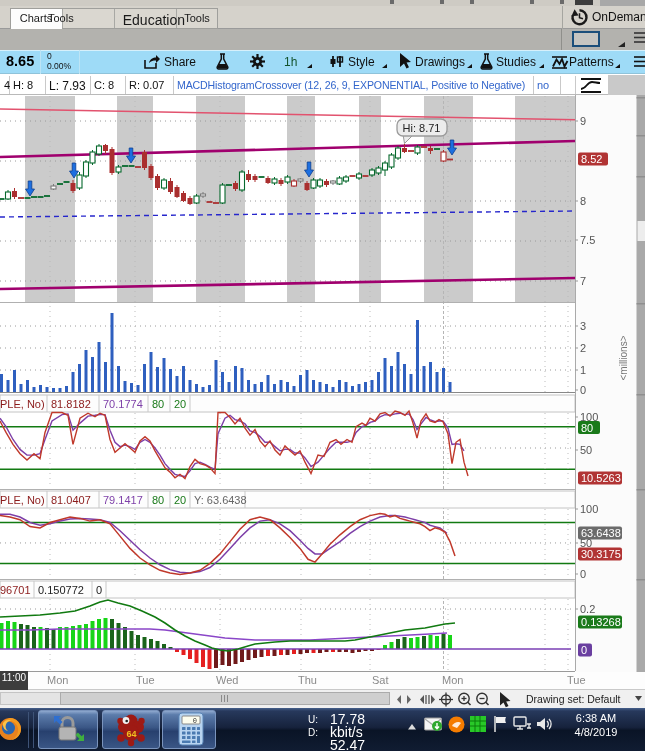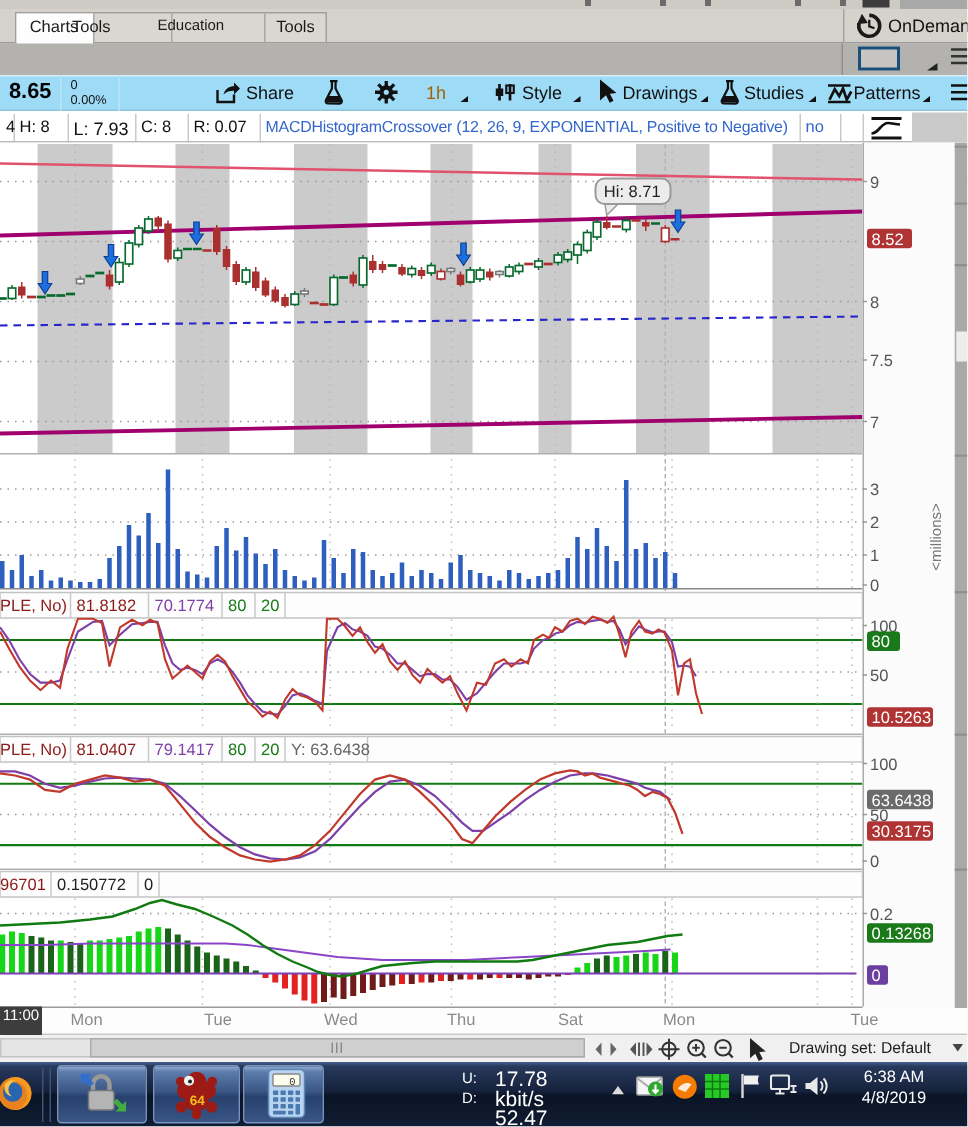--- a/index.html
+++ b/index.html
@@ -9,21 +9,21 @@
 <div class="abs" style="left:575px;top:0;width:18px;height:5px;background:#3c3c3c"></div>
 <div class="abs" style="left:600px;top:0;width:45px;height:6px;background:#a8a8a8"></div>
 <div class="abs" style="left:0;top:6px;width:645px;height:23px;background:#d5d2cb;border-bottom:1px solid #9a9a9a"></div>
 <div class="abs" style="left:10px;top:8px;width:208px;height:21px;background:#dad7d0;border:1px solid #9f9f9c"></div>
 <div class="abs" style="left:11px;top:9px;width:51px;height:21px;background:#fdfdfd"></div>
 <div class="abs" style="left:62px;top:9px;width:1px;height:19px;background:#a8a8a4"></div>
 <div class="abs" style="left:114px;top:9px;width:1px;height:19px;background:#a8a8a4"></div>
 <div class="abs" style="left:176px;top:9px;width:1px;height:19px;background:#a8a8a4"></div>
 <div class="abs" style="left:-4px;top:12px;width:80px;text-align:center;font-size:11px;color:#1a1a1a">Charts</div>
 <div class="abs" style="left:48px;top:12px;width:80px;text-align:left;font-size:11px;color:#1a1a1a">Tools</div>
-<div class="abs" style="left:105px;top:12px;width:80px;text-align:left;font-size:10px;color:#1a1a1a">Education</div>
+<div class="abs" style="left:105px;top:12px;width:80px;text-align:right;font-size:14px;color:#1a1a1a">Education</div>
 <div class="abs" style="left:157px;top:12px;width:80px;text-align:center;font-size:11px;color:#1a1a1a">Tools</div>
 <div class="abs" style="left:562px;top:6px;width:1px;height:23px;background:#a5a5a0"></div>
 <svg class="abs" style="left:570px;top:8px" width="19" height="18">
 <path d="M9.5 2.2 a7 7 0 1 1 -6.8 5.3" fill="none" stroke="#1a1a1a" stroke-width="2.4"></path>
 <path d="M4.6 1.2 L1.4 8.2 L8.6 7.4 Z" fill="#1a1a1a"></path>
 <path d="M9.5 5.2 L9.5 9.6 L13 10.8" stroke="#1a1a1a" stroke-width="1.5" fill="none"></path>
   </svg>
 <div class="abs" style="left:592px;top:10px;width:60px;font-size:12px;color:#111">OnDemand</div>
 <div class="abs" style="left:0;top:29px;width:645px;height:21px;background:#b3b2ae"></div>
 <div class="abs" style="left:561px;top:29px;width:1px;height:21px;background:#8f8f8b"></div>
@@ -55,21 +55,21 @@
 <svg class="abs" style="left:249px;top:53px" width="17" height="17">
 <g stroke="#111" stroke-width="2.2">
       <line x1="8.5" y1="1" x2="8.5" y2="16"></line>
       <line x1="1" y1="8.5" x2="16" y2="8.5"></line>
 <line x1="3.2" y1="3.2" x2="13.8" y2="13.8"></line>
       <line x1="13.8" y1="3.2" x2="3.2" y2="13.8"></line>
     </g>
 <circle cx="8.5" cy="8.5" r="4.6" fill="#111"></circle>
     <circle cx="8.5" cy="8.5" r="1.7" fill="#9edbf7"></circle>
   </svg>
-<div class="abs" style="left:284px;top:55px;font-size:12px;color:#a16207">1h</div>
+<div class="abs" style="left:284px;top:55px;font-size:12px;color:#14532d">1h</div>
 <svg class="abs" style="left:306px;top:64px" width="7" height="5">
     <path d="M6 0 L6 4 L1 4 Z" fill="#111"></path>
   </svg>
 <svg class="abs" style="left:329px;top:53px" width="16" height="17">
     <g stroke="#111" stroke-width="1.8">
 <line x1="4" y1="3" x2="4" y2="14"></line>
       <line x1="11" y1="3" x2="11" y2="14"></line>
     </g>
 <rect x="1.5" y="6" width="5" height="5" fill="#111"></rect>
     <rect x="8.5" y="4" width="5" height="5" fill="none" stroke="#111" stroke-width="1.4"></rect>

